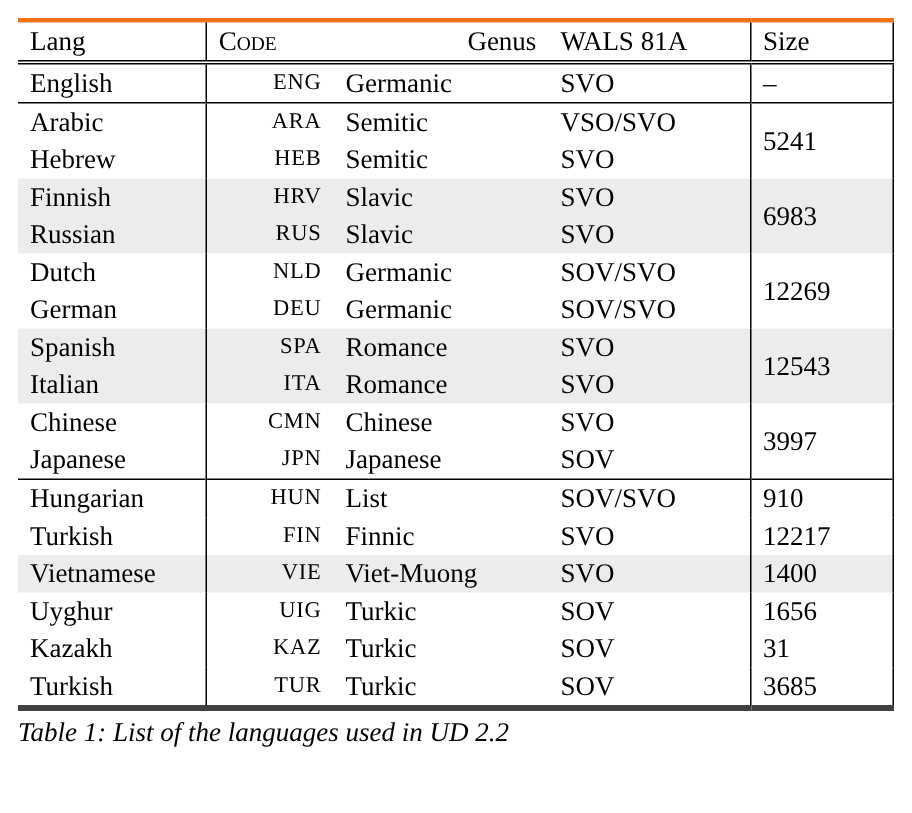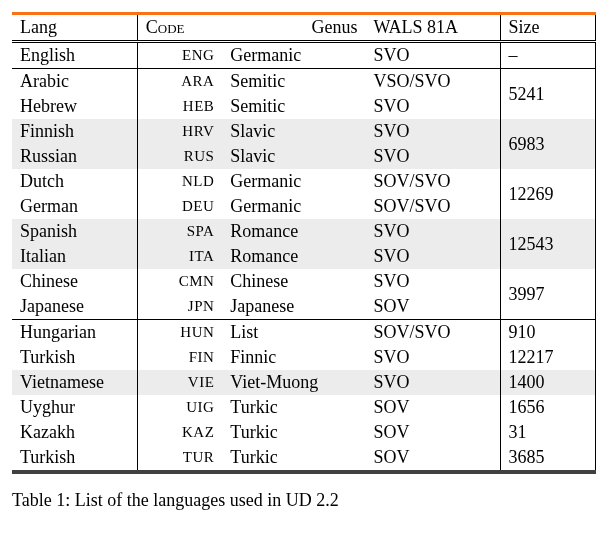--- a/index.html
+++ b/index.html
@@ -35,23 +35,24 @@
     .col-genus { width: 130px; text-align: right; }
     .col-wals { width: 120px; }
     .col-size { width: 80px; text-align: right; }
     .vline-l { border-left: 1px solid #000; }
     .vline-r { border-right: 1px solid #000; }
     .sep td { border-top: 1px solid #000; }
     .shade td { background: #ececec; }
     .bold { font-weight: normal; }
     .size { text-align: left; }
     .caption {
-      margin-top: 16px;
+      margin-top: 4px;
       text-align: left;
       font-size: 18px;
+      font-style: italic;
     }
     .code { font-variant: small-caps; font-size: 15px; letter-spacing: 0.5px; text-align: right; }
     tbody tr:last-child td {
       border-bottom: 4px solid #404040;
     }
   </style>
 </head>
 <body>
 
 <table>

